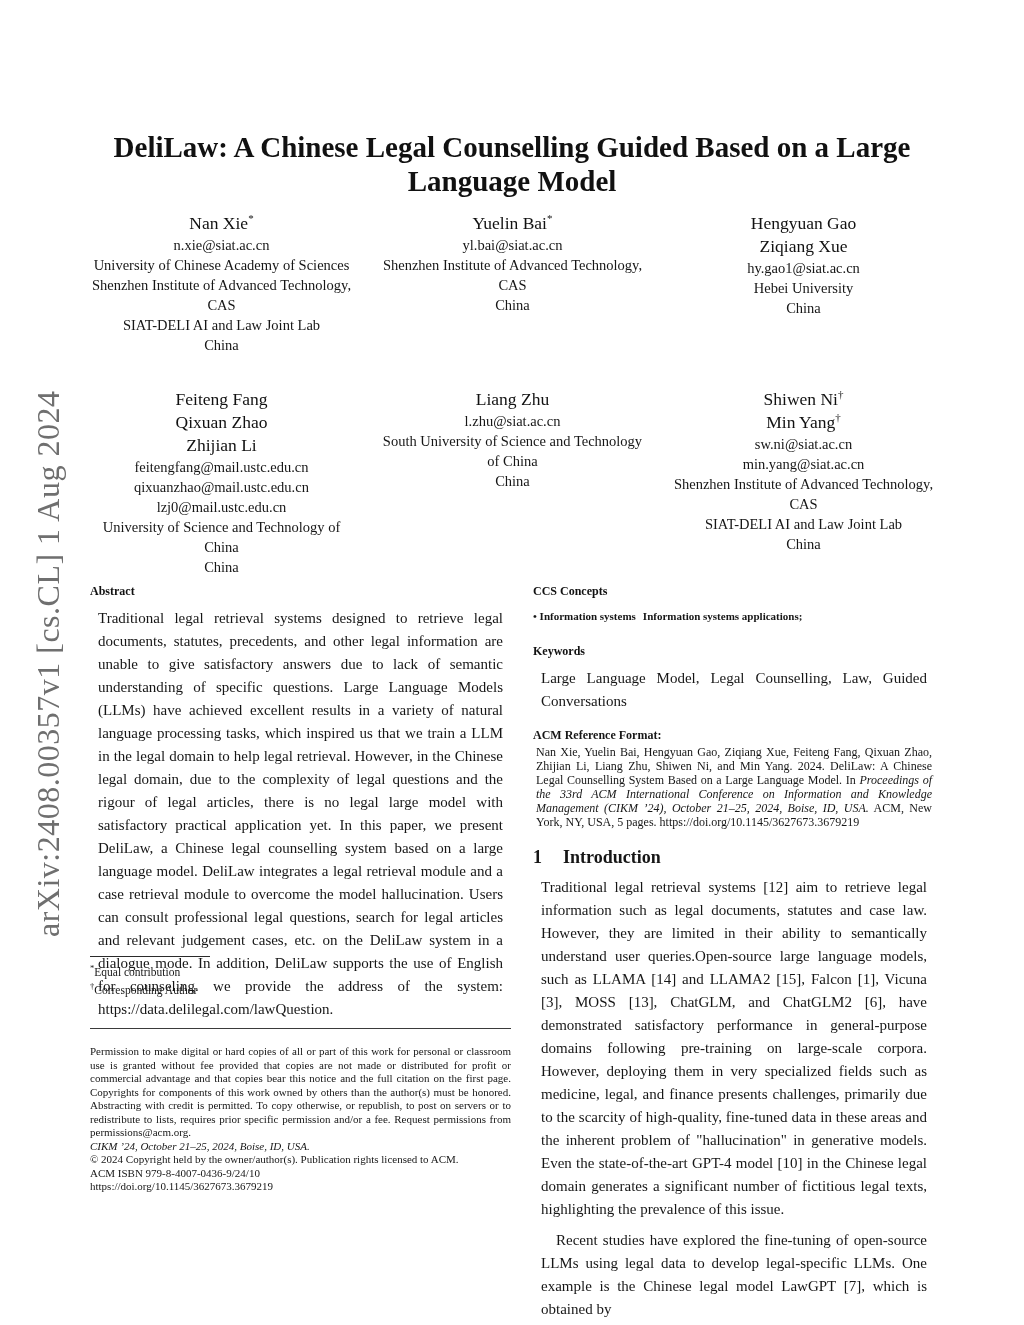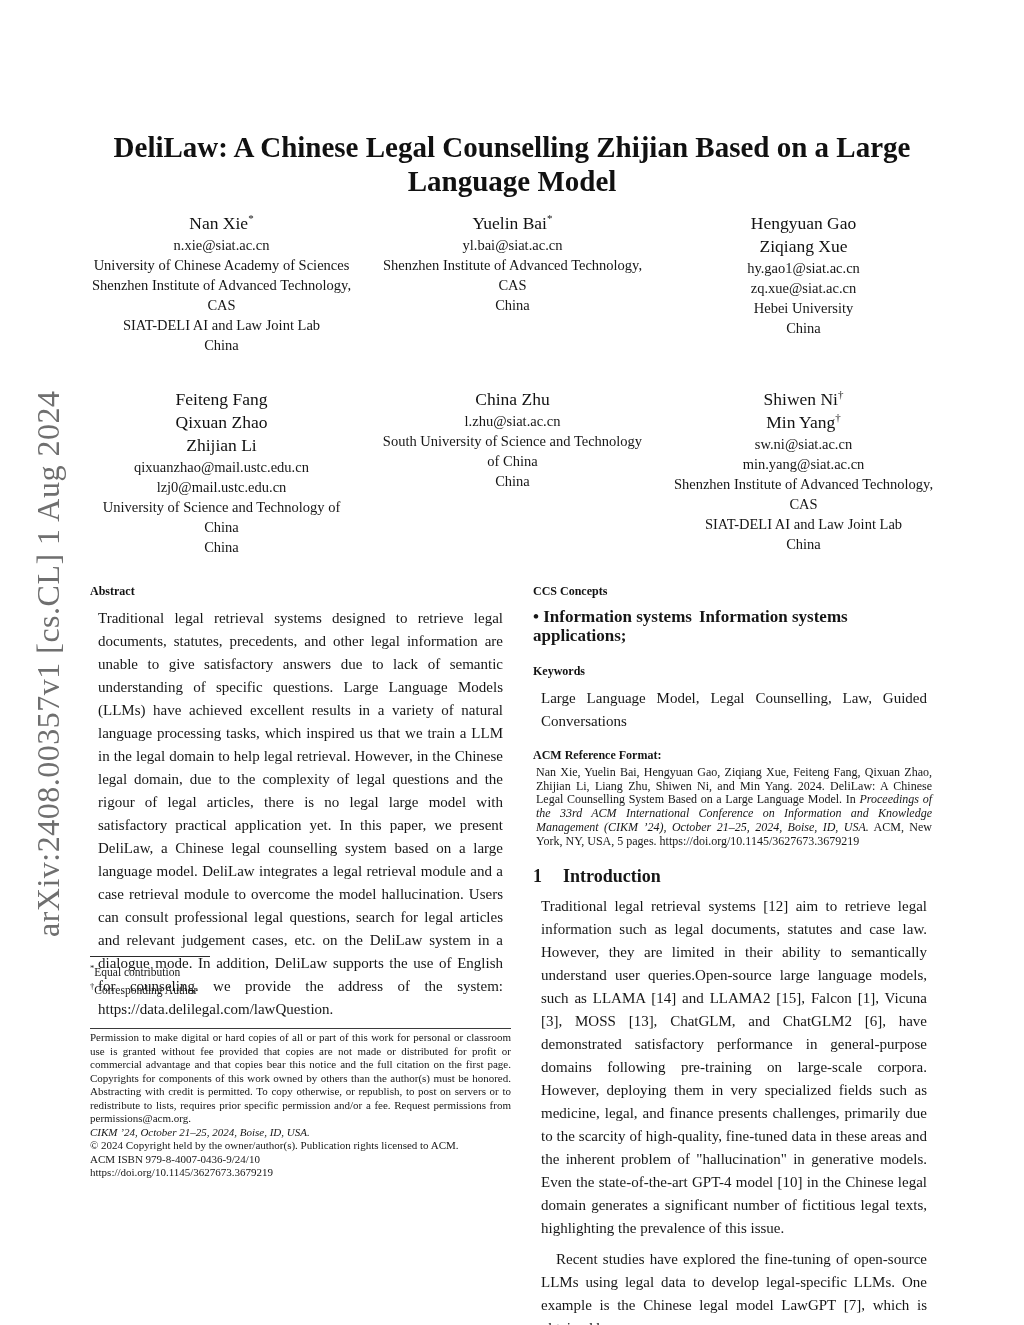--- a/index.html
+++ b/index.html
@@ -24,83 +24,83 @@
   .authors-row.row1{top:212px;}
   .authors-row.row2{top:388px;font-family:Liberation Serif, serif;}
   .author-name{font-size:17.5px;line-height:23px;color:#111;}
   .author-name sup{font-size:11px;line-height:0;}
   .aff-line{font-size:14.5px;line-height:20px;}
   .col-left{position:absolute;left:90px;top:584px;width:421px;}
   .col-right{position:absolute;left:533px;top:584px;width:402px;}
   .section-heading{font-size:12px;font-weight:bold;margin:0 0 8px 0;color:#111;}
   .body-par{font-size:15px;line-height:23px;text-align:justify;margin:8px;}
   .indent{text-indent:15px;}
-  .ccs-line{font-size:17px;line-height:19.3px;font-weight:bold;margin:0 0 2px 0;}
+  .ccs-line{font-size:11px;line-height:19.3px;font-weight:bold;margin:0 0 2px 0;}
   .ccs-gap{display:inline-block;width:7px;}
   .kw-heading{margin-top:18px;}
   .acm-heading{font-size:12px;font-weight:bold;margin:15px 0 1px 0;}
   .acm-ref{font-size:12px;line-height:13.9px;text-align:justify;margin:3px;}
   .acm-ref .it{font-style:italic;}
   .intro-heading{font-size:18px;font-weight:bold;margin:17px 0 8px 0;}
   .intro-heading .num{display:inline-block;width:30px;}
   .footnotes{position:absolute;left:90px;top:956px;width:421px;font-size:11.5px;line-height:14.5px;}
   .footnote-rule{width:120px;border-top:1.3px solid #2a2a2a;margin:0 0 4px 0;}
   .footnotes sup{font-size:8.5px;}
   .permission{
     position:absolute;left:90px;top:1028px;width:421px;
-    font-size:11px;line-height:13.5px;border-top:1px solid #3a3a3a;padding-top:2px;
+    font-size:11px;line-height:13.5px;border-top:1px solid #3a3a3a;padding-top:16px;
   }
   .permission .perm-body{text-align:justify;margin:0;}
   .permission .venue{font-style:italic;}
   .permission div{margin:0;}
 </style>
 </head>
 <body>
 
 <div class="arxiv-strip">arXiv:2408.00357v1  [cs.CL]  1 Aug 2024</div>
 
-<h1 class="title">DeliLaw: A Chinese Legal Counselling Zhijian Based on a Large Language Model</h1>
+<h1 class="title">DeliLaw: A Chinese Legal Counselling Guided Based on a Large Language Model</h1>
 
 <div class="authors-row row1">
   <div class="author-block">
     <div class="author-name"><span>Nan Xie</span><sup>*</sup></div>
     <div class="aff-line">n.xie@siat.ac.cn</div>
     <div class="aff-line">University of Chinese Academy of Sciences</div>
     <div class="aff-line">Shenzhen Institute of Advanced Technology, CAS</div>
     <div class="aff-line">SIAT-DELI AI and Law Joint Lab</div>
     <div class="aff-line">China</div>
   </div>
   <div class="author-block">
     <div class="author-name"><span>Yuelin Bai</span><sup>*</sup></div>
     <div class="aff-line">yl.bai@siat.ac.cn</div>
     <div class="aff-line">Shenzhen Institute of Advanced Technology, CAS</div>
     <div class="aff-line">China</div>
   </div>
   <div class="author-block">
     <div class="author-name"><span>Hengyuan Gao</span><sup></sup></div>
     <div class="author-name"><span>Ziqiang Xue</span><sup></sup></div>
     <div class="aff-line">hy.gao1@siat.ac.cn</div>
-    <div class="aff-line">zq.xue@siat.ac.cn</div>
     <div class="aff-line">Hebei University</div>
     <div class="aff-line">China</div>
   </div>
 </div>
 
 <div class="authors-row row2">
   <div class="author-block">
     <div class="author-name"><span>Feiteng Fang</span><sup></sup></div>
     <div class="author-name"><span>Qixuan Zhao</span><sup></sup></div>
     <div class="author-name"><span>Zhijian Li</span><sup></sup></div>
+    <div class="aff-line">feitengfang@mail.ustc.edu.cn</div>
     <div class="aff-line">qixuanzhao@mail.ustc.edu.cn</div>
     <div class="aff-line">lzj0@mail.ustc.edu.cn</div>
     <div class="aff-line">University of Science and Technology of China</div>
     <div class="aff-line">China</div>
   </div>
   <div class="author-block">
-    <div class="author-name"><span>China Zhu</span><sup></sup></div>
+    <div class="author-name"><span>Liang Zhu</span><sup></sup></div>
     <div class="aff-line">l.zhu@siat.ac.cn</div>
     <div class="aff-line">South University of Science and Technology of China</div>
     <div class="aff-line">China</div>
   </div>
   <div class="author-block">
     <div class="author-name"><span>Shiwen Ni</span><sup>†</sup></div>
     <div class="author-name"><span>Min Yang</span><sup>†</sup></div>
     <div class="aff-line">sw.ni@siat.ac.cn</div>
     <div class="aff-line">min.yang@siat.ac.cn</div>
     <div class="aff-line">Shenzhen Institute of Advanced Technology, CAS</div>

